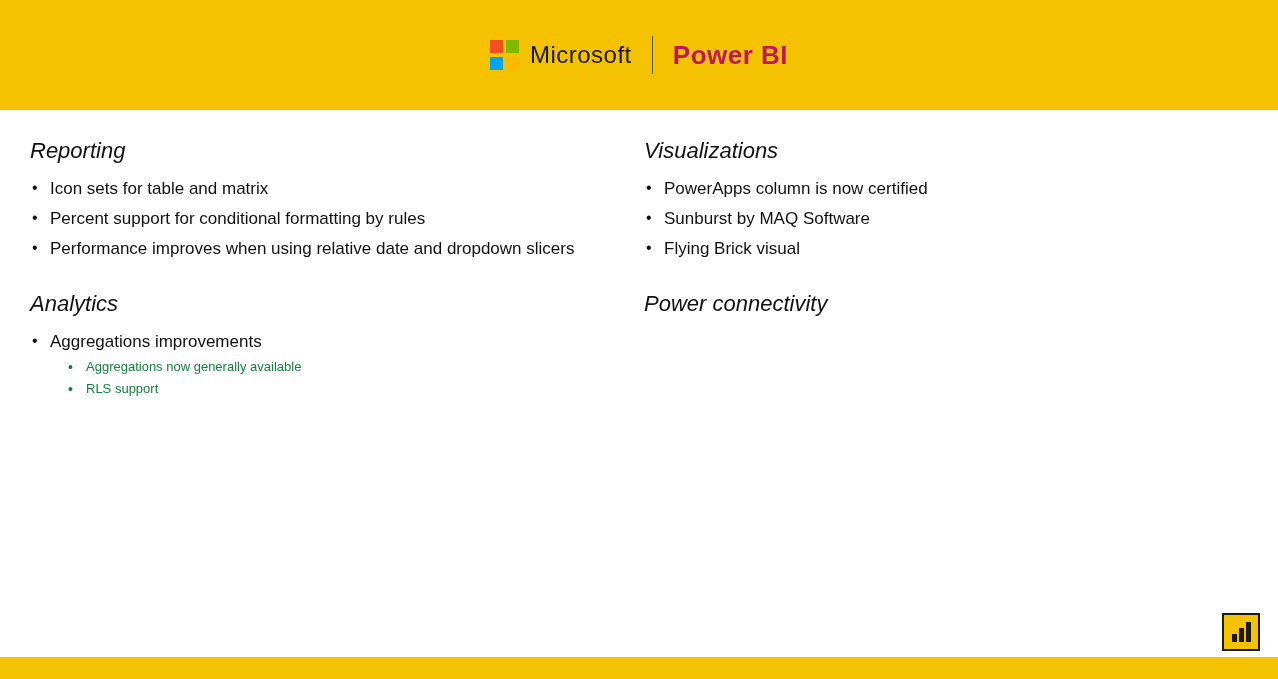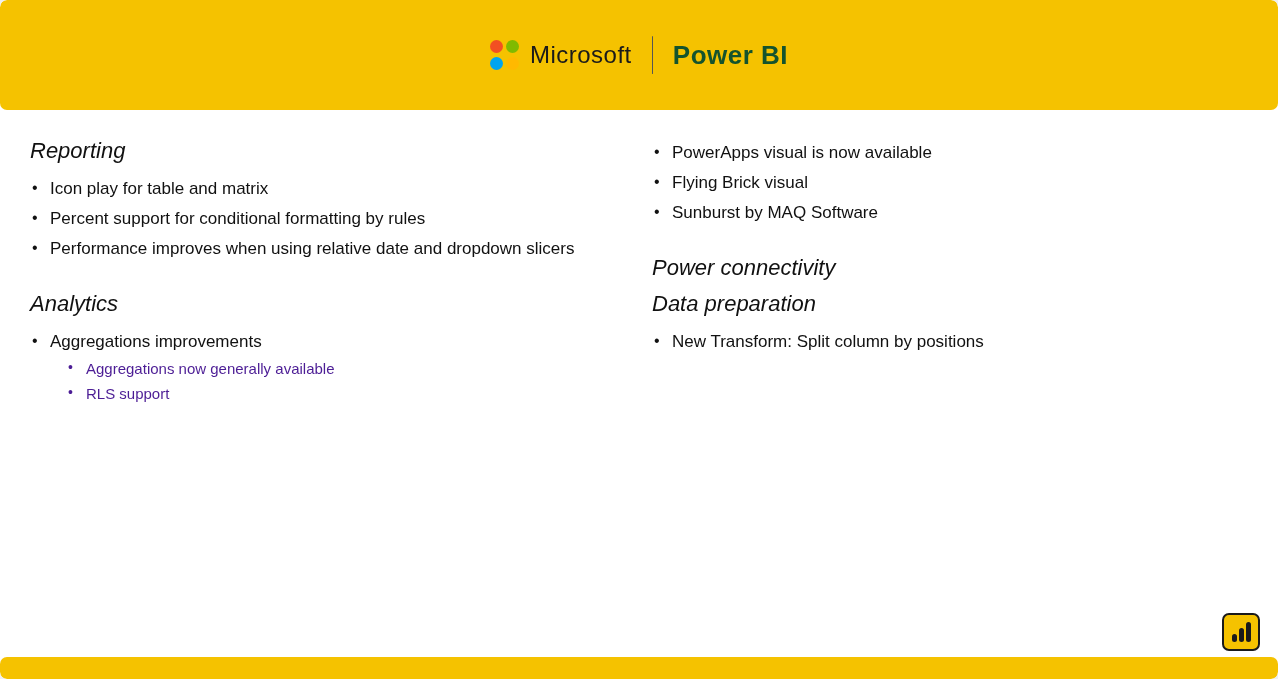--- a/index.html
+++ b/index.html
@@ -1,15 +1,15 @@
 <!DOCTYPE html>
 <html><head>
   <meta charset="utf-8">
   <style>
-    * { margin: 0; padding: 0; box-sizing: border-box; border-radius: 7px; }
+    * { margin: 0; padding: 0; box-sizing: border-box; }
 
     body {
       width: 1278px;
       height: 679px;
       font-family: 'Segoe UI', Arial, sans-serif;
       background: #f0f0f0;
       overflow: hidden;
     }
 
     .slide-wrapper {
@@ -73,30 +73,30 @@
     .divider-line {
       width: 1px;
       height: 38px;
       background: #555;
       margin: 0 20px;
     }
 
     .powerbi-text {
       font-size: 26px;
       font-weight: 600;
-      color: #14532d;
+      color: #be185d;
       letter-spacing: 0.5px;
     }
 
     
     .content {
       flex: 1;
       display: flex;
       padding: 28px 40px 20px 30px;
-      gap: 8px;
+      gap: 0;
     }
 
     .left-col {
       flex: 0 0 50%;
       padding-right: 40px;
     }
 
     .right-col {
       flex: 0 0 50%;
       padding-left: 10px;
@@ -130,22 +130,22 @@
       top: 3px;
       font-size: 16px;
     }
 
     .sub-list {
       list-style: none;
       margin-top: 2px;
     }
 
     .sub-list li {
-      font-size: 15px;
-      color: #4c1d95;
+      font-size: 13px;
+      color: #15803d;
       padding: 2px 0 2px 36px;
       position: relative;
       line-height: 1.4;
     }
 
     .sub-list li::before {
       content: '•';
       position: absolute;
       left: 18px;
       top: 2px;
@@ -214,21 +214,21 @@
     </div>
   </div>
 
   <div class="content">
 
     <div class="left-col">
 
       <div class="section">
         <div class="section-title">Reporting</div>
         <ul class="bullet-list">
-          <li>Icon play for table and matrix</li>
+          <li>Icon sets for table and matrix</li>
           <li>Percent support for conditional formatting by rules</li>
           <li>Performance improves when using relative date and dropdown slicers</li>
         </ul>
       </div>
 
       <div class="section">
         <div class="section-title">Analytics</div>
         <ul class="bullet-list">
           <li>
             <span>Aggregations improvements</span>
@@ -238,37 +238,32 @@
             </ul>
           </li>
         </ul>
       </div>
 
     </div>
 
     <div class="right-col">
 
       <div class="section">
+        <div class="section-title">Visualizations</div>
         <ul class="bullet-list">
-          <li>PowerApps visual is now available</li>
+          <li>PowerApps column is now certified</li>
+          <li>Sunburst by MAQ Software</li>
           <li>Flying Brick visual</li>
-          <li>Sunburst by MAQ Software</li>
         </ul>
       </div>
 
       <div class="section">
         <div class="section-title">Power connectivity</div>
       </div>
 
-      <div class="section">
-        <div class="section-title">Data preparation</div>
-        <ul class="bullet-list">
-          <li>New Transform: Split column by positions</li>
-        </ul>
-      </div>
 
     </div>
   </div>
 
   <div class="footer"></div>
 
   <div class="pbi-icon">
     <div class="pbi-icon-inner">
       <div class="bar bar1"></div>
       <div class="bar bar2"></div>

